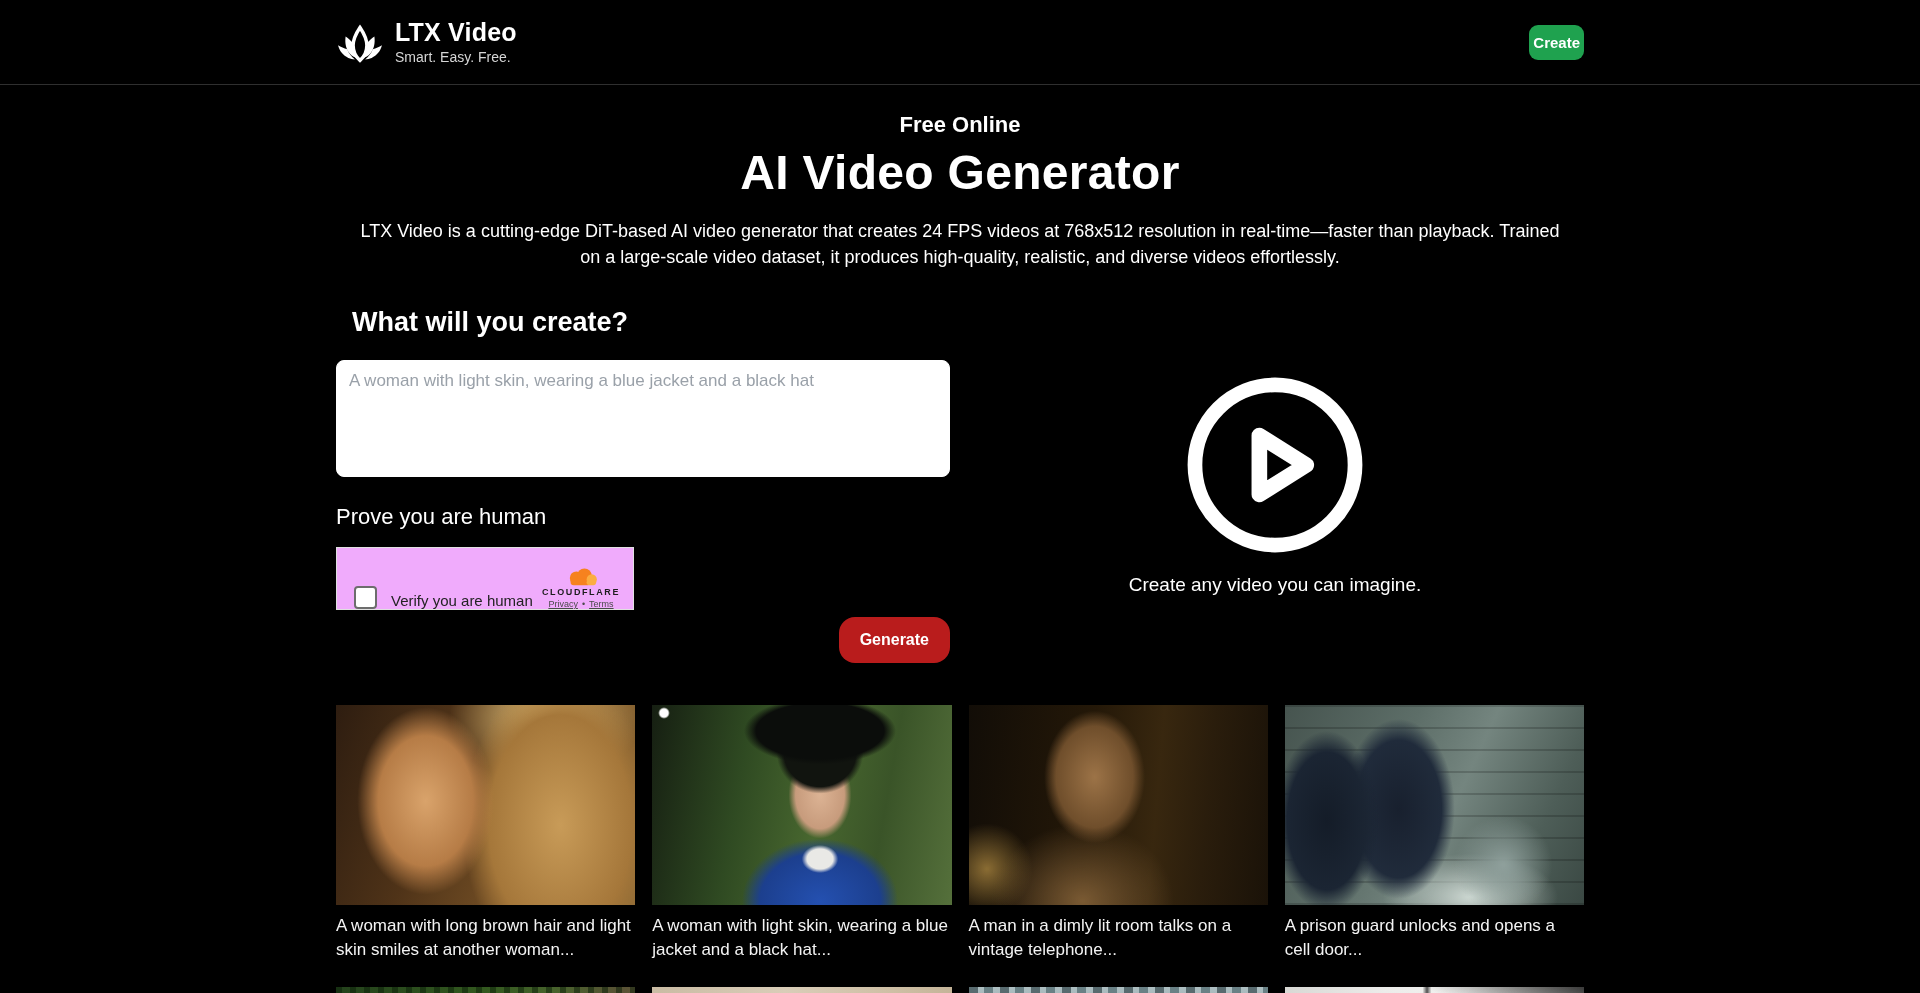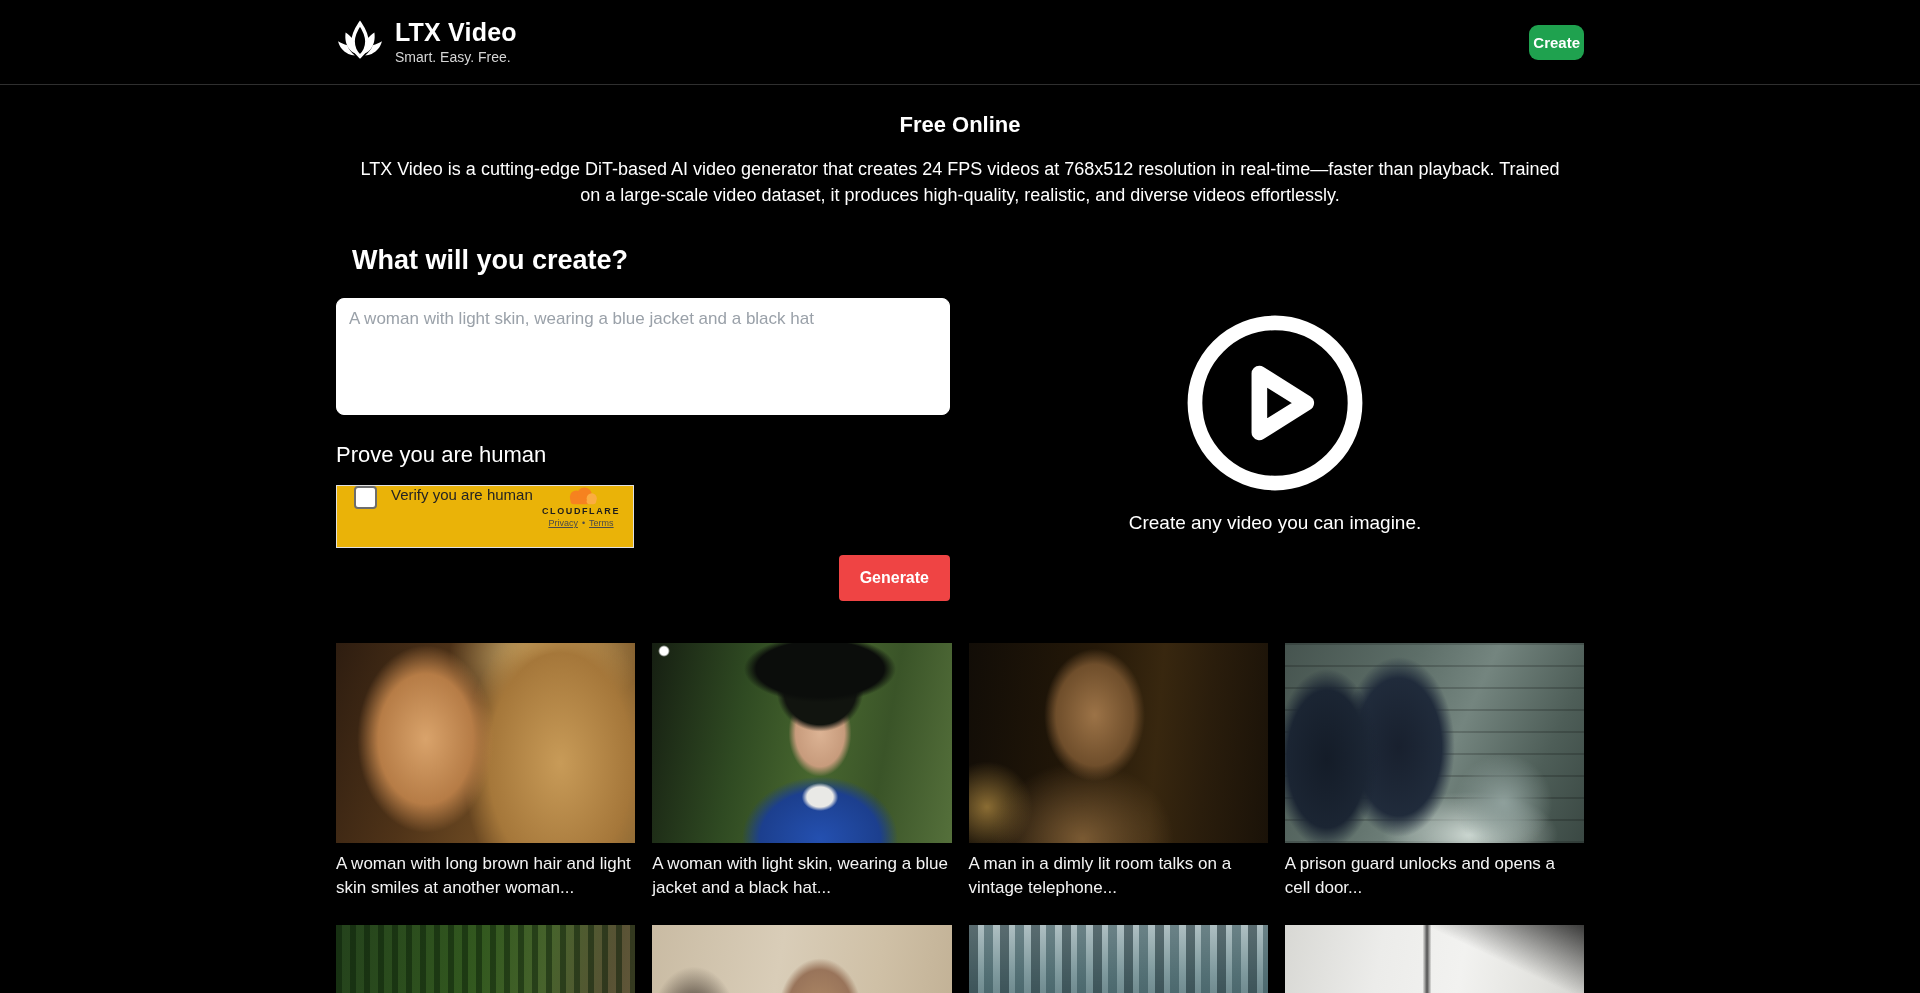--- a/index.html
+++ b/index.html
@@ -7,21 +7,21 @@
   body {
     width: 1920px; height: 993px; overflow: hidden;
     background: #000; color: #fff;
     font-family: "Liberation Sans", sans-serif;
   }
   .container { width: 1248px; margin: 0 auto; }
 
   
   header { height: 85px; border-bottom: 1px solid #2f2f2f; }
   .header-inner { height: 84px; display: flex; align-items: center; justify-content: space-between; }
-  .brand { display: flex; align-items: flex-start; gap: 11px; cursor: pointer; }
+  .brand { display: flex; align-items: flex-end; gap: 11px; cursor: pointer; }
   .logo svg { width: 48px; height: 42px; display: block; }
   .brand-title { font-size: 25px; font-weight: 800; line-height: 1.05; letter-spacing: .2px; }
   .brand-tagline { font-size: 14px; color: #d6d6d6; margin-top: 3px; }
   .btn-create {
     background: #1fa24f; color: #fff; border: none; border-radius: 9px;
     font-family: inherit; font-size: 15px; font-weight: 700; padding: 9px 4px; cursor: pointer;
   }
 
   
   .hero { text-align: center; margin-top: 27px; }
@@ -34,35 +34,35 @@
   .creator-heading { font-size: 27px; font-weight: 700; margin: 0 16px 22px; }
   .prompt {
     width: 100%; height: 117px; border-radius: 8px; border: 1px solid #fff;
     background: #fff; color: #111; padding: 10px 12px; resize: none;
     font-family: "Liberation Sans", sans-serif; font-size: 17px;
   }
   .prompt::placeholder { color: #9aa1a9; }
   .human-label { font-size: 22px; font-weight: 400; margin: 23px 0 17px; }
 
   .turnstile {
-    width: 298px; height: 63px; background: #eab308; border: 1px solid #e0e0e0;
-    display: flex; align-items: flex-start; padding: 0 13px 0 17px; color: #232323;
+    width: 298px; height: 63px; background: #f0abfc; border: 1px solid #e0e0e0;
+    display: flex; align-items: flex-end; padding: 0 13px 0 17px; color: #232323;
   }
   .cf-checkbox { width: 23px; height: 23px; border: 2px solid #6d6d6d; border-radius: 4px; background: #fff; flex: none; cursor: pointer; }
   .cf-label { font-size: 15px; margin-left: 14px; white-space: nowrap; }
   .cf-brand { margin-left: auto; display: flex; flex-direction: column; align-items: center; }
   .cf-cloud svg { width: 37px; height: 19px; display: block; }
   .cf-name { font-size: 9px; font-weight: 800; letter-spacing: 1.6px; color: #1d1d1d; margin-top: 1px; }
   .cf-links { font-size: 9px; color: #4a4a4a; margin-top: 2px; display: flex; align-items: center; gap: 4px; }
   .cf-links a { color: #4a4a4a; text-decoration: underline; cursor: pointer; }
   .cf-dot { color: #4a4a4a; }
 
   .gen-row { display: flex; justify-content: flex-end; margin-top: 7px; }
   .btn-generate {
-    background: #ef4444; color: #fff; border: none; border-radius: 4px;
+    background: #b91c1c; color: #fff; border: none; border-radius: 16px;
     font-family: inherit; font-size: 16px; font-weight: 700; padding: 14px 21px; cursor: pointer;
   }
 
   .col-right { display: flex; flex-direction: column; align-items: center; }
   .play-wrap { margin-top: 66px; }
   .play-wrap svg { width: 184px; height: 184px; display: block; }
   .play-caption { font-size: 19px; margin: 17px 0 0; }
 
   
   .gallery { display: grid; grid-template-columns: repeat(4, 1fr); column-gap: 17px; row-gap: 26px; margin-top: 42px; }
@@ -134,20 +134,21 @@
         <div class="brand-tagline">Smart. Easy. Free.</div>
       </div>
     </div>
     <button class="btn-create">Create</button>
   </div>
 </header>
 
 <main class="container">
   <section class="hero">
     <h2 class="eyebrow">Free Online</h2>
+    <h1 class="title">AI Video Generator</h1>
     <p class="desc">LTX Video is a cutting-edge DiT-based AI video generator that creates 24 FPS videos at 768x512 resolution in real-time—faster than playback. Trained on a large-scale video dataset, it produces high-quality, realistic, and diverse videos effortlessly.</p>
   </section>
 
   <section class="creator">
     <div class="col-left">
       <h2 class="creator-heading">What will you create?</h2>
       <textarea class="prompt" placeholder="A woman with light skin, wearing a blue jacket and a black hat" style=""></textarea>
       <p class="human-label">Prove you are human</p>
       <div class="turnstile">
         <span class="cf-checkbox"></span>

